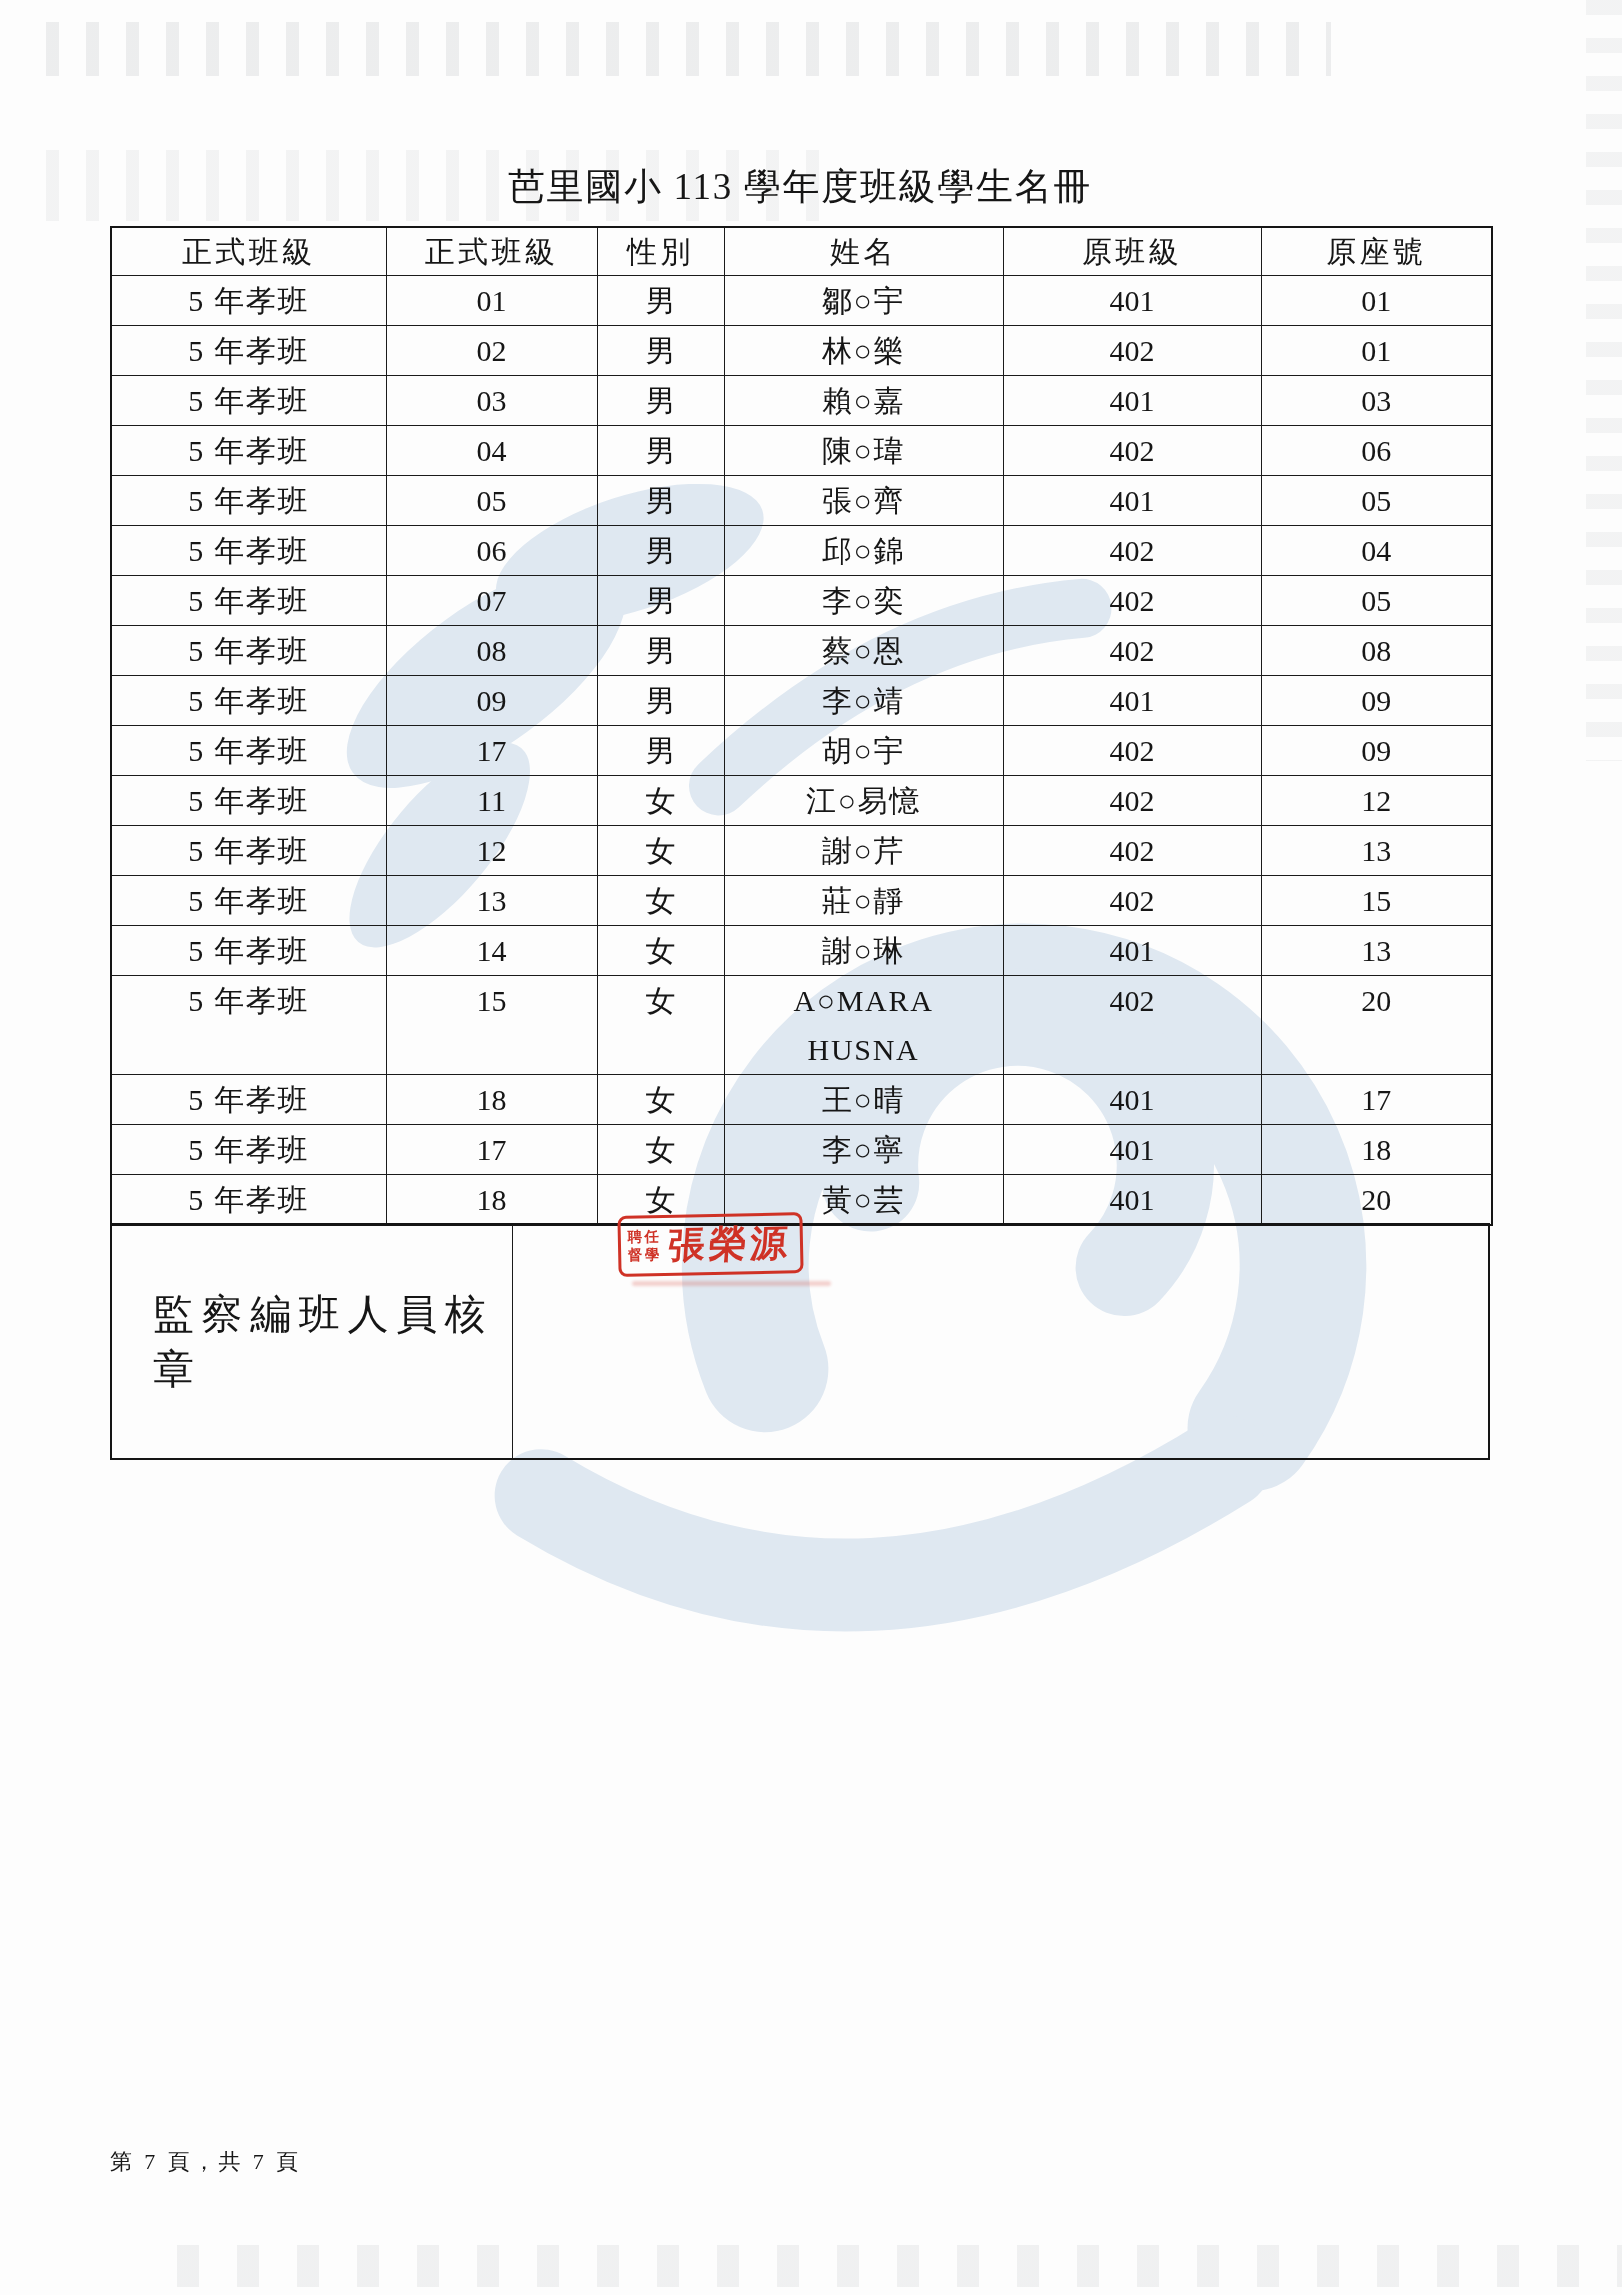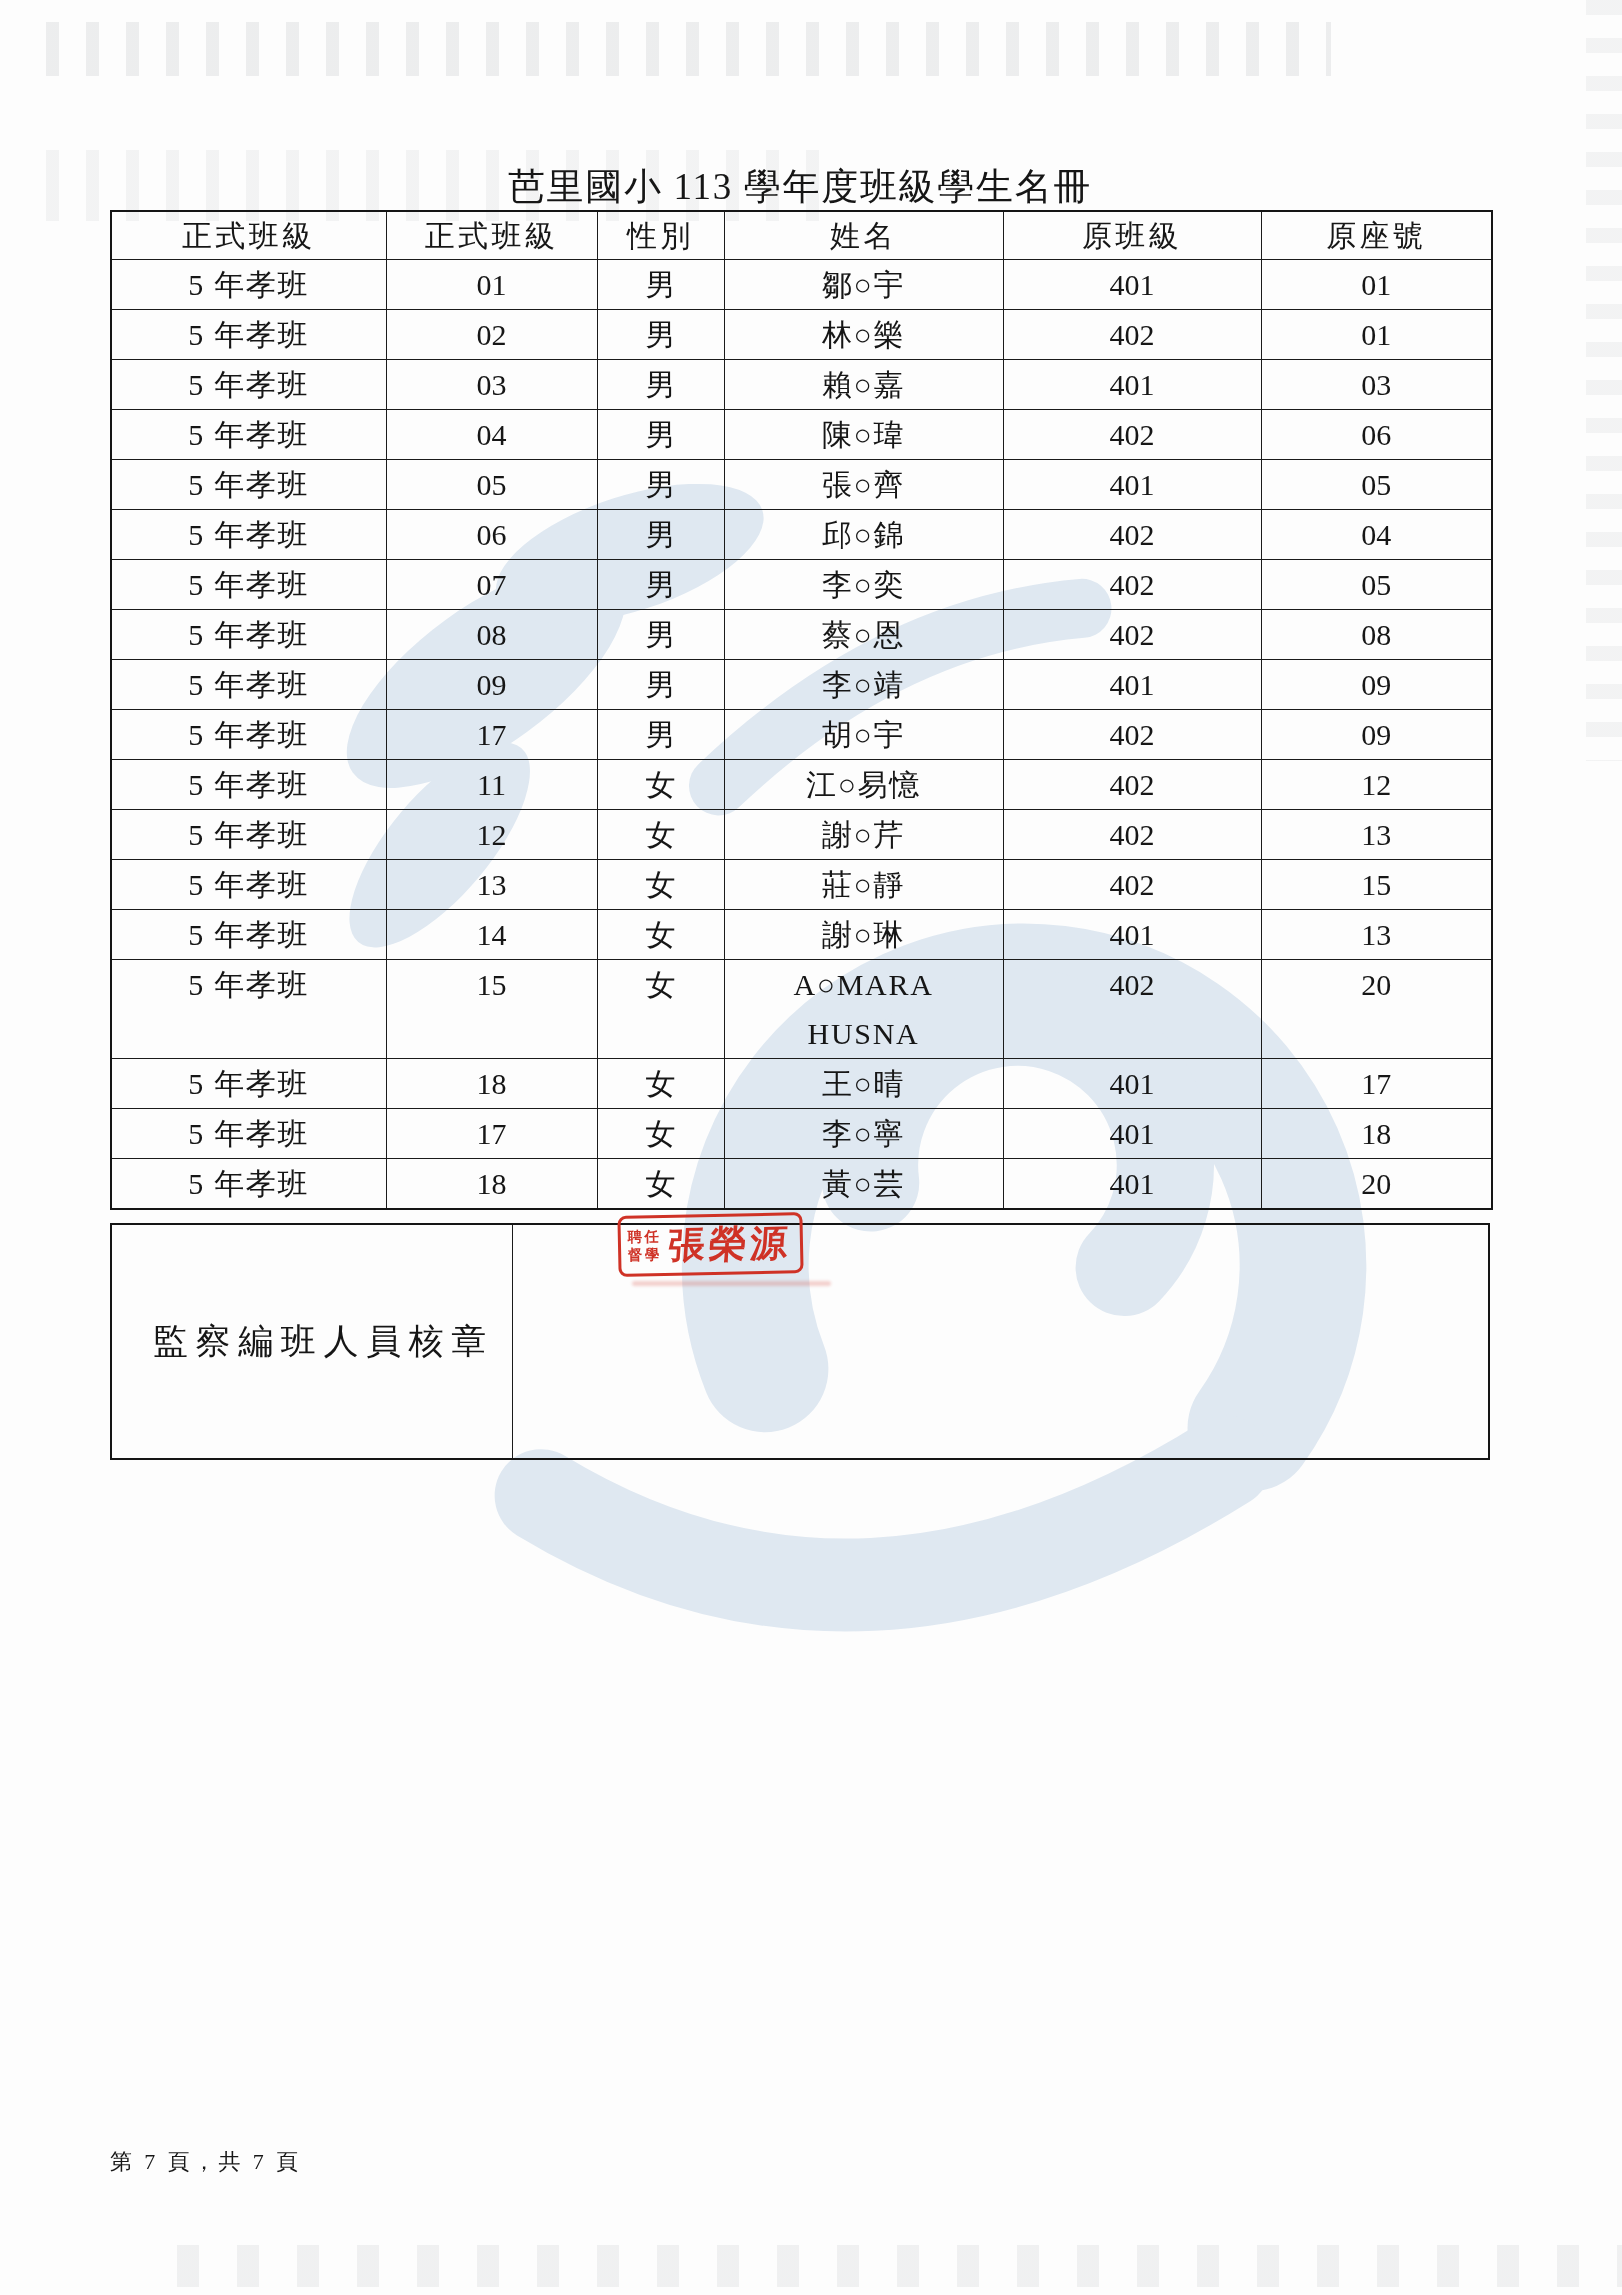--- a/index.html
+++ b/index.html
@@ -23,41 +23,41 @@
   .watermark { position:absolute; left:0; top:0; z-index:0; }
   .wm-stroke { stroke:var(--watermark,#dfe8f1); fill:none; }
   .wm-fill   { fill:var(--watermark,#dfe8f1); }
 
   .title {
     position:absolute; left:110px; top:162px; width:1380px; z-index:2;
     margin:0; text-align:center; font-size:37px; font-weight:normal; letter-spacing:1.7px;
   }
 
   table.roster {
-    position:absolute; left:110px; top:210px; width:1380px; z-index:2;
+    position:absolute; left:110px; top:226px; width:1380px; z-index:2;
     border-collapse:collapse; table-layout:fixed; background:transparent;
     border:2.5px solid #151515;
   }
   table.roster th, table.roster td {
     border:1.7px solid #1b1b1b; text-align:center; padding:0;
     vertical-align:top; overflow:hidden;
   }
   table.roster th { height:47px; line-height:47px; font-size:30px; font-weight:normal; letter-spacing:3.4px; }
   table.roster td { height:49px; line-height:49px; font-size:30px; }
   td.c-name { white-space:pre-line; letter-spacing:1.7px; }
   td.c-class { letter-spacing:1.7px; }
 
   .signoff-box {
     position:absolute; left:110px; top:1223px; width:1380px; height:237px; z-index:2;
     border:2.5px solid #151515; display:flex; box-sizing:border-box;
   }
   .signoff-left {
     width:401px; border-right:1.7px solid #1b1b1b; box-sizing:border-box;
     display:flex; align-items:center; padding-left:41px;
-    font-size:35px; letter-spacing:7.6px;
+    font-size:41px; letter-spacing:7.6px;
   }
   .signoff-right { flex:1; position:relative; }
 
   .stamp {
     position:absolute; left:618px; top:1214px; z-index:3;
     display:inline-flex; align-items:center; gap:6.8px; padding:2.5px 8.5px 2.5px 6.8px;
     border:3.4px solid var(--stamp-red,#cf3226); border-radius:8.5px;
     color:var(--stamp-red,#cf3226); transform:rotate(-1.2deg);
     background:transparent;
   }

